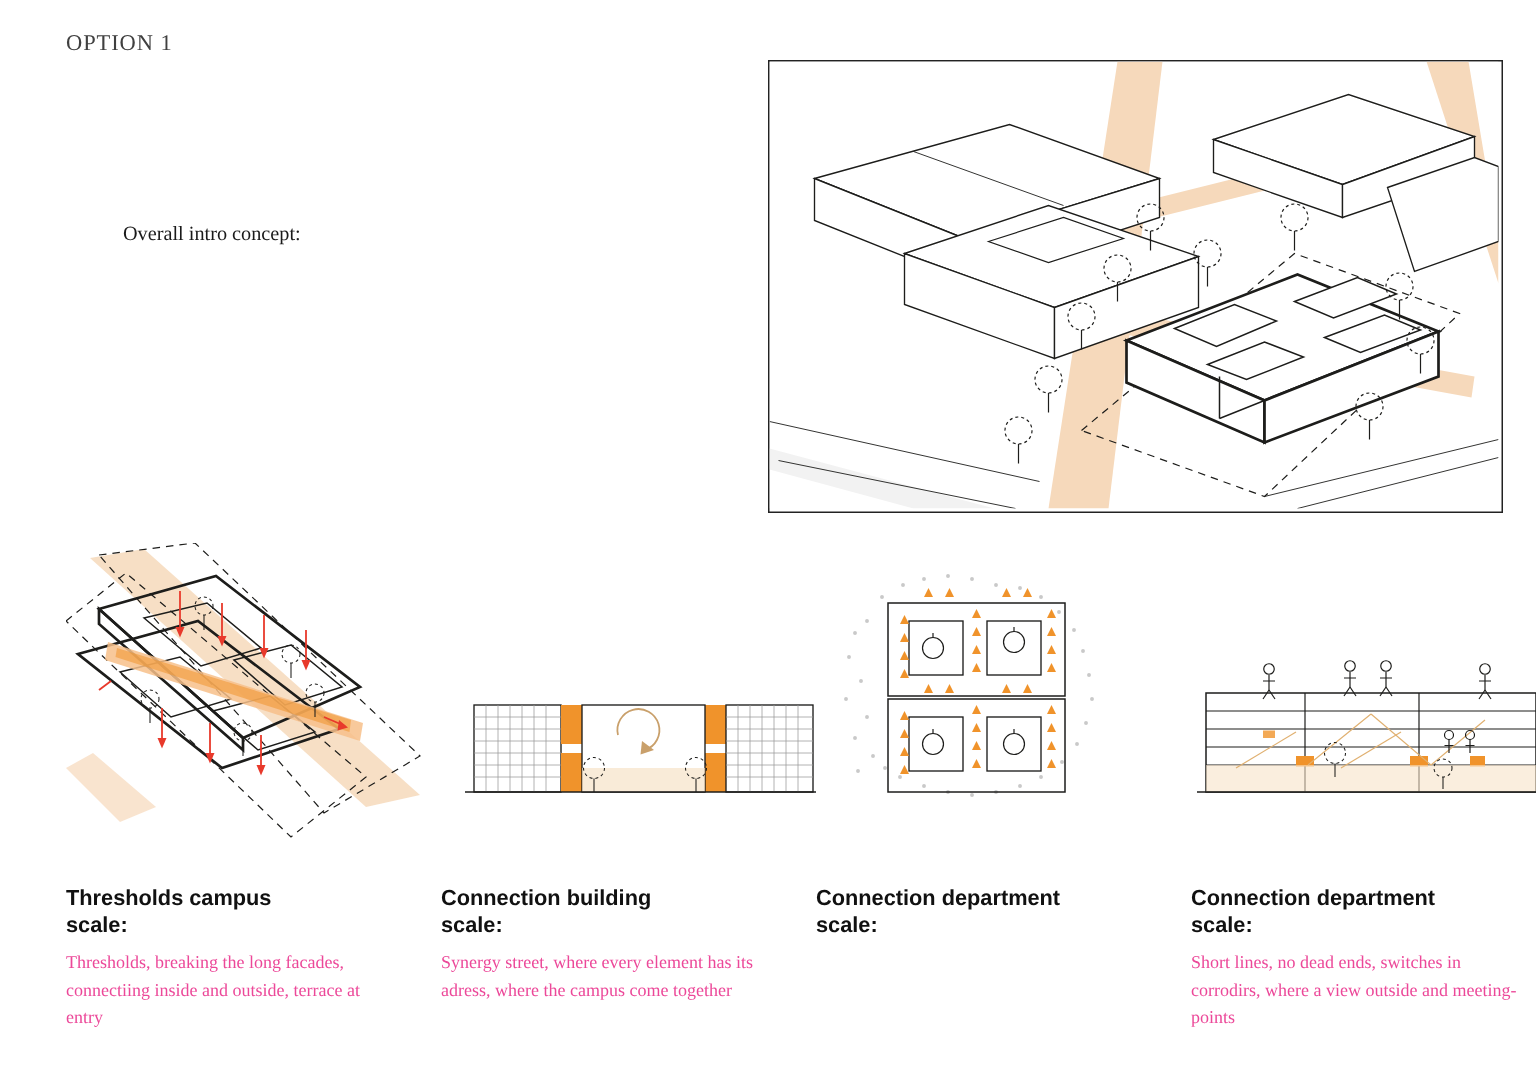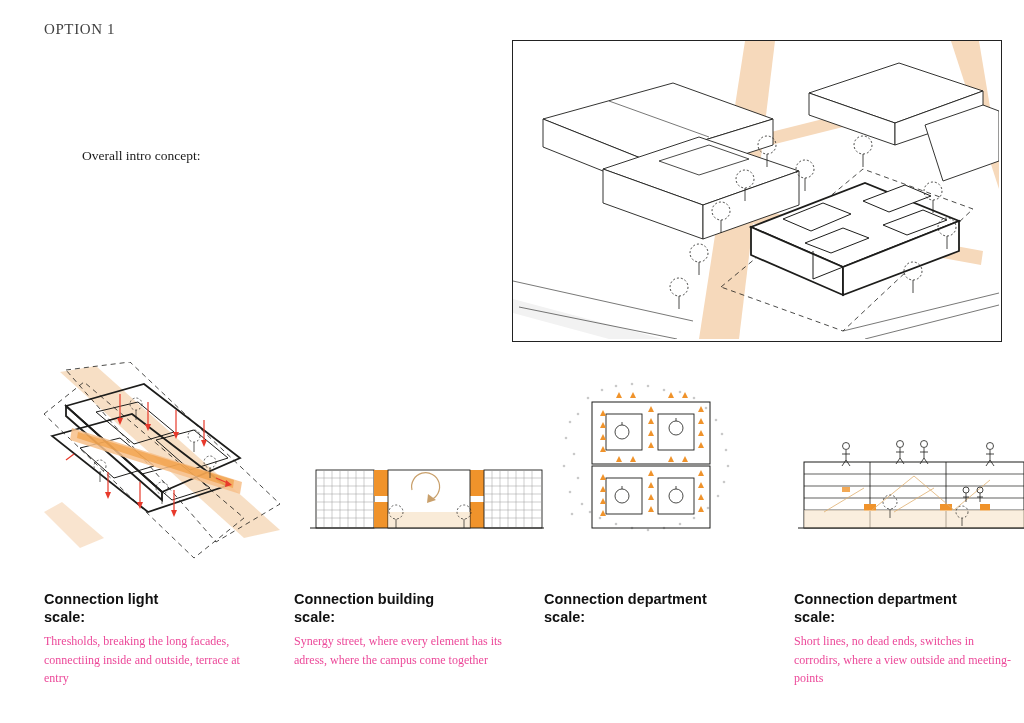--- a/index.html
+++ b/index.html
@@ -304,21 +304,21 @@
                 <line y1="6" y2="16"></line>
               </g>
             <g transform="translate(118,126)">
                 <circle r="6" stroke-dasharray="2 2"></circle>
                 <line y1="6" y2="16"></line>
               </g>
           </g>
         </svg>
       </div>
       <div class="caption">
-        <div class="c-title">Connection light
+        <div class="c-title">Thresholds campus
 scale:</div>
         <div class="c-body">Thresholds, breaking the long facades, connectiing inside and outside, terrace at entry</div>
       </div>
     </div>
 
     <div class="panel" id="panel-1">
       <div class="figure">
         <svg width="250" height="205" viewBox="0 0 250 205" xmlns="http://www.w3.org/2000/svg">
           <rect width="250" height="205" fill="#ffffff"></rect>
           <g transform="translate(-20,0)">

